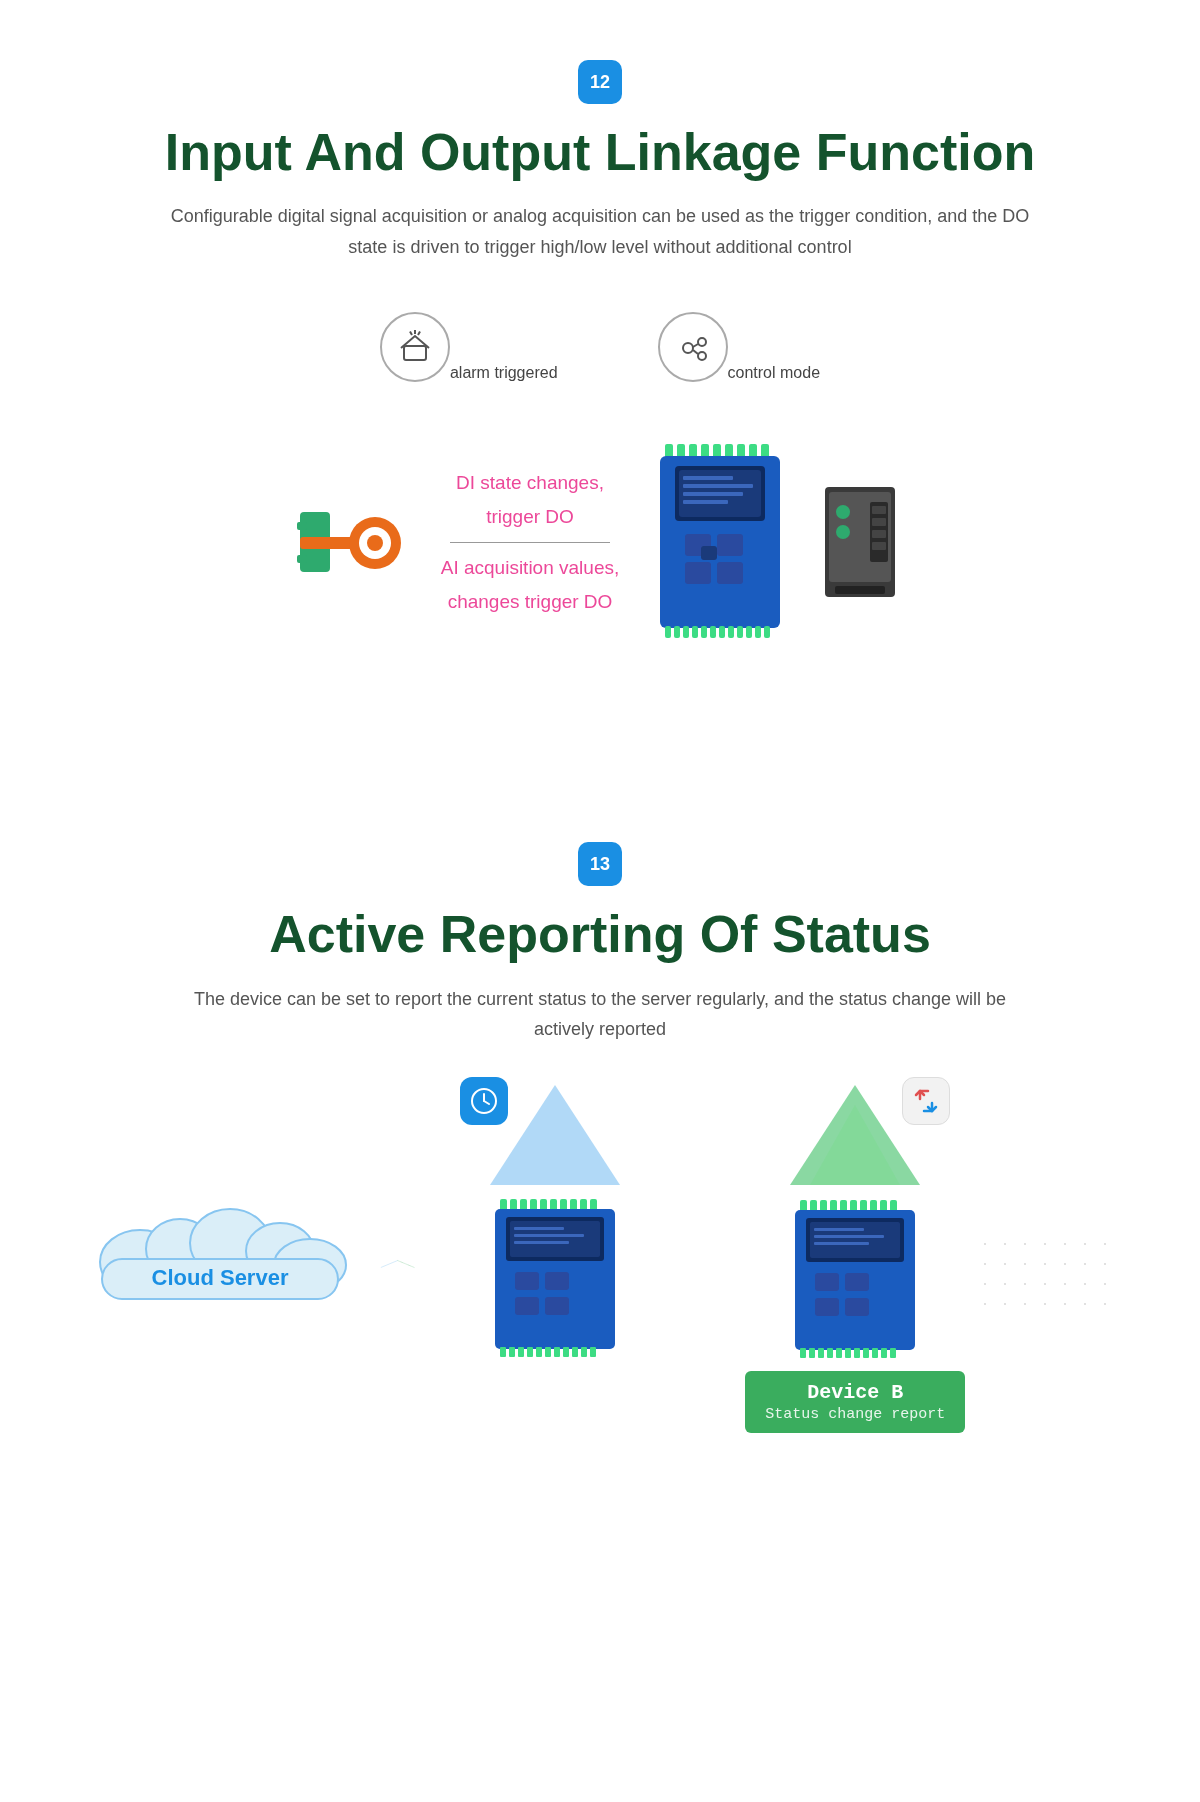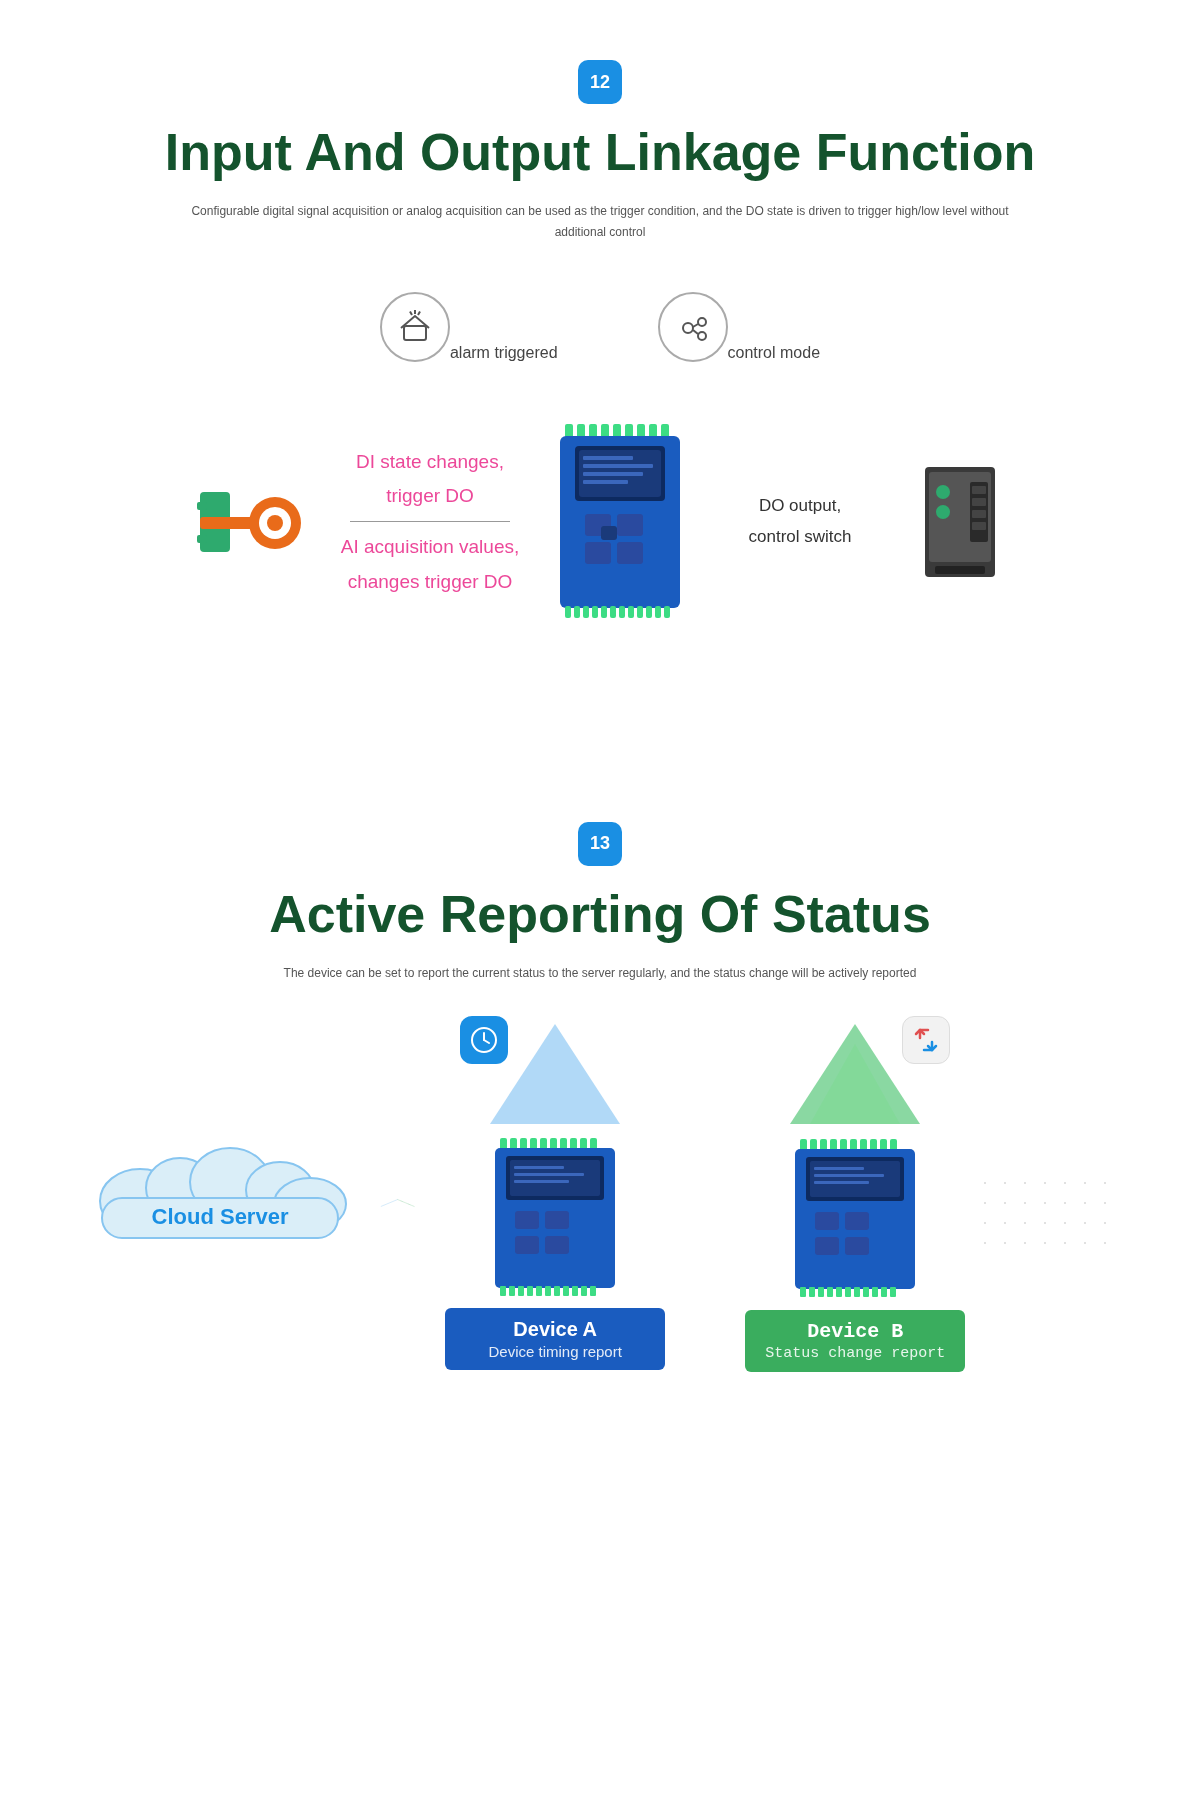--- a/index.html
+++ b/index.html
@@ -30,21 +30,21 @@
       text-align: right;
     }
     .section-title {
       font-size: 52px;
       font-weight: 900;
       color: #14532d;
       margin-bottom: 20px;
       line-height: 1.1;
     }
     .section-subtitle {
-      font-size: 12px;
+      font-size: 18px;
       color: #555;
       line-height: 1.7;
       max-width: 860px;
       margin: 0 auto 50px;
     }
 
     
     .icons-row {
       display: flex;
       justify-content: center;
@@ -265,24 +265,20 @@
           <rect x="64" y="184" width="6" height="12" rx="2" fill="#3ddc84"></rect>
           <rect x="73" y="184" width="6" height="12" rx="2" fill="#3ddc84"></rect>
           <rect x="82" y="184" width="6" height="12" rx="2" fill="#3ddc84"></rect>
           <rect x="91" y="184" width="6" height="12" rx="2" fill="#3ddc84"></rect>
           <rect x="100" y="184" width="6" height="12" rx="2" fill="#3ddc84"></rect>
           <rect x="109" y="184" width="6" height="12" rx="2" fill="#3ddc84"></rect>
         </g>
       </svg>
     </div>
 
-    <div class="device-right-labels">
-      <div>DO output,</div>
-      <div>control switch</div>
-    </div>
 
     <div class="device-right-img">
       <svg width="90" height="120" viewBox="0 0 90 120">
 
         <rect x="10" y="5" width="70" height="110" rx="4" fill="#3a3a3a"></rect>
         <rect x="14" y="10" width="62" height="90" rx="3" fill="#555"></rect>
 
         <circle cx="28" cy="30" r="7" fill="#2eaa6e"></circle>
         <circle cx="28" cy="50" r="7" fill="#2eaa6e"></circle>
 
@@ -383,24 +379,20 @@
               <rect x="55" y="150" width="6" height="10" rx="1" fill="#3ddc84"></rect>
               <rect x="64" y="150" width="6" height="10" rx="1" fill="#3ddc84"></rect>
               <rect x="73" y="150" width="6" height="10" rx="1" fill="#3ddc84"></rect>
               <rect x="82" y="150" width="6" height="10" rx="1" fill="#3ddc84"></rect>
               <rect x="91" y="150" width="6" height="10" rx="1" fill="#3ddc84"></rect>
               <rect x="100" y="150" width="6" height="10" rx="1" fill="#3ddc84"></rect>
             </g>
           </svg>
         </div>
 
-        <div class="device-label-box blue">
-          <div class="device-label-name">Device A</div>
-          <div class="device-label-desc">Device timing report</div>
-        </div>
       </div>
 
       <div style="display:flex; flex-direction:column; align-items:center; position:relative; width:240px;font-family:Liberation Mono, monospace;">
 
         <div style="position:relative; margin-bottom:8px;">
           
           <div style="position:absolute; top:-8px; right:-30px; width:48px; height:48px; background:#f2f2f2; border-radius:12px; display:flex; align-items:center; justify-content:center; z-index:10; border:1px solid #ddd;">
             <svg width="28" height="28" viewBox="0 0 28 28" fill="none">
 
               <polyline points="8,12 8,4 16,4" stroke="#e05050" stroke-width="2.5" fill="none" stroke-linecap="round" stroke-linejoin="round"></polyline>

